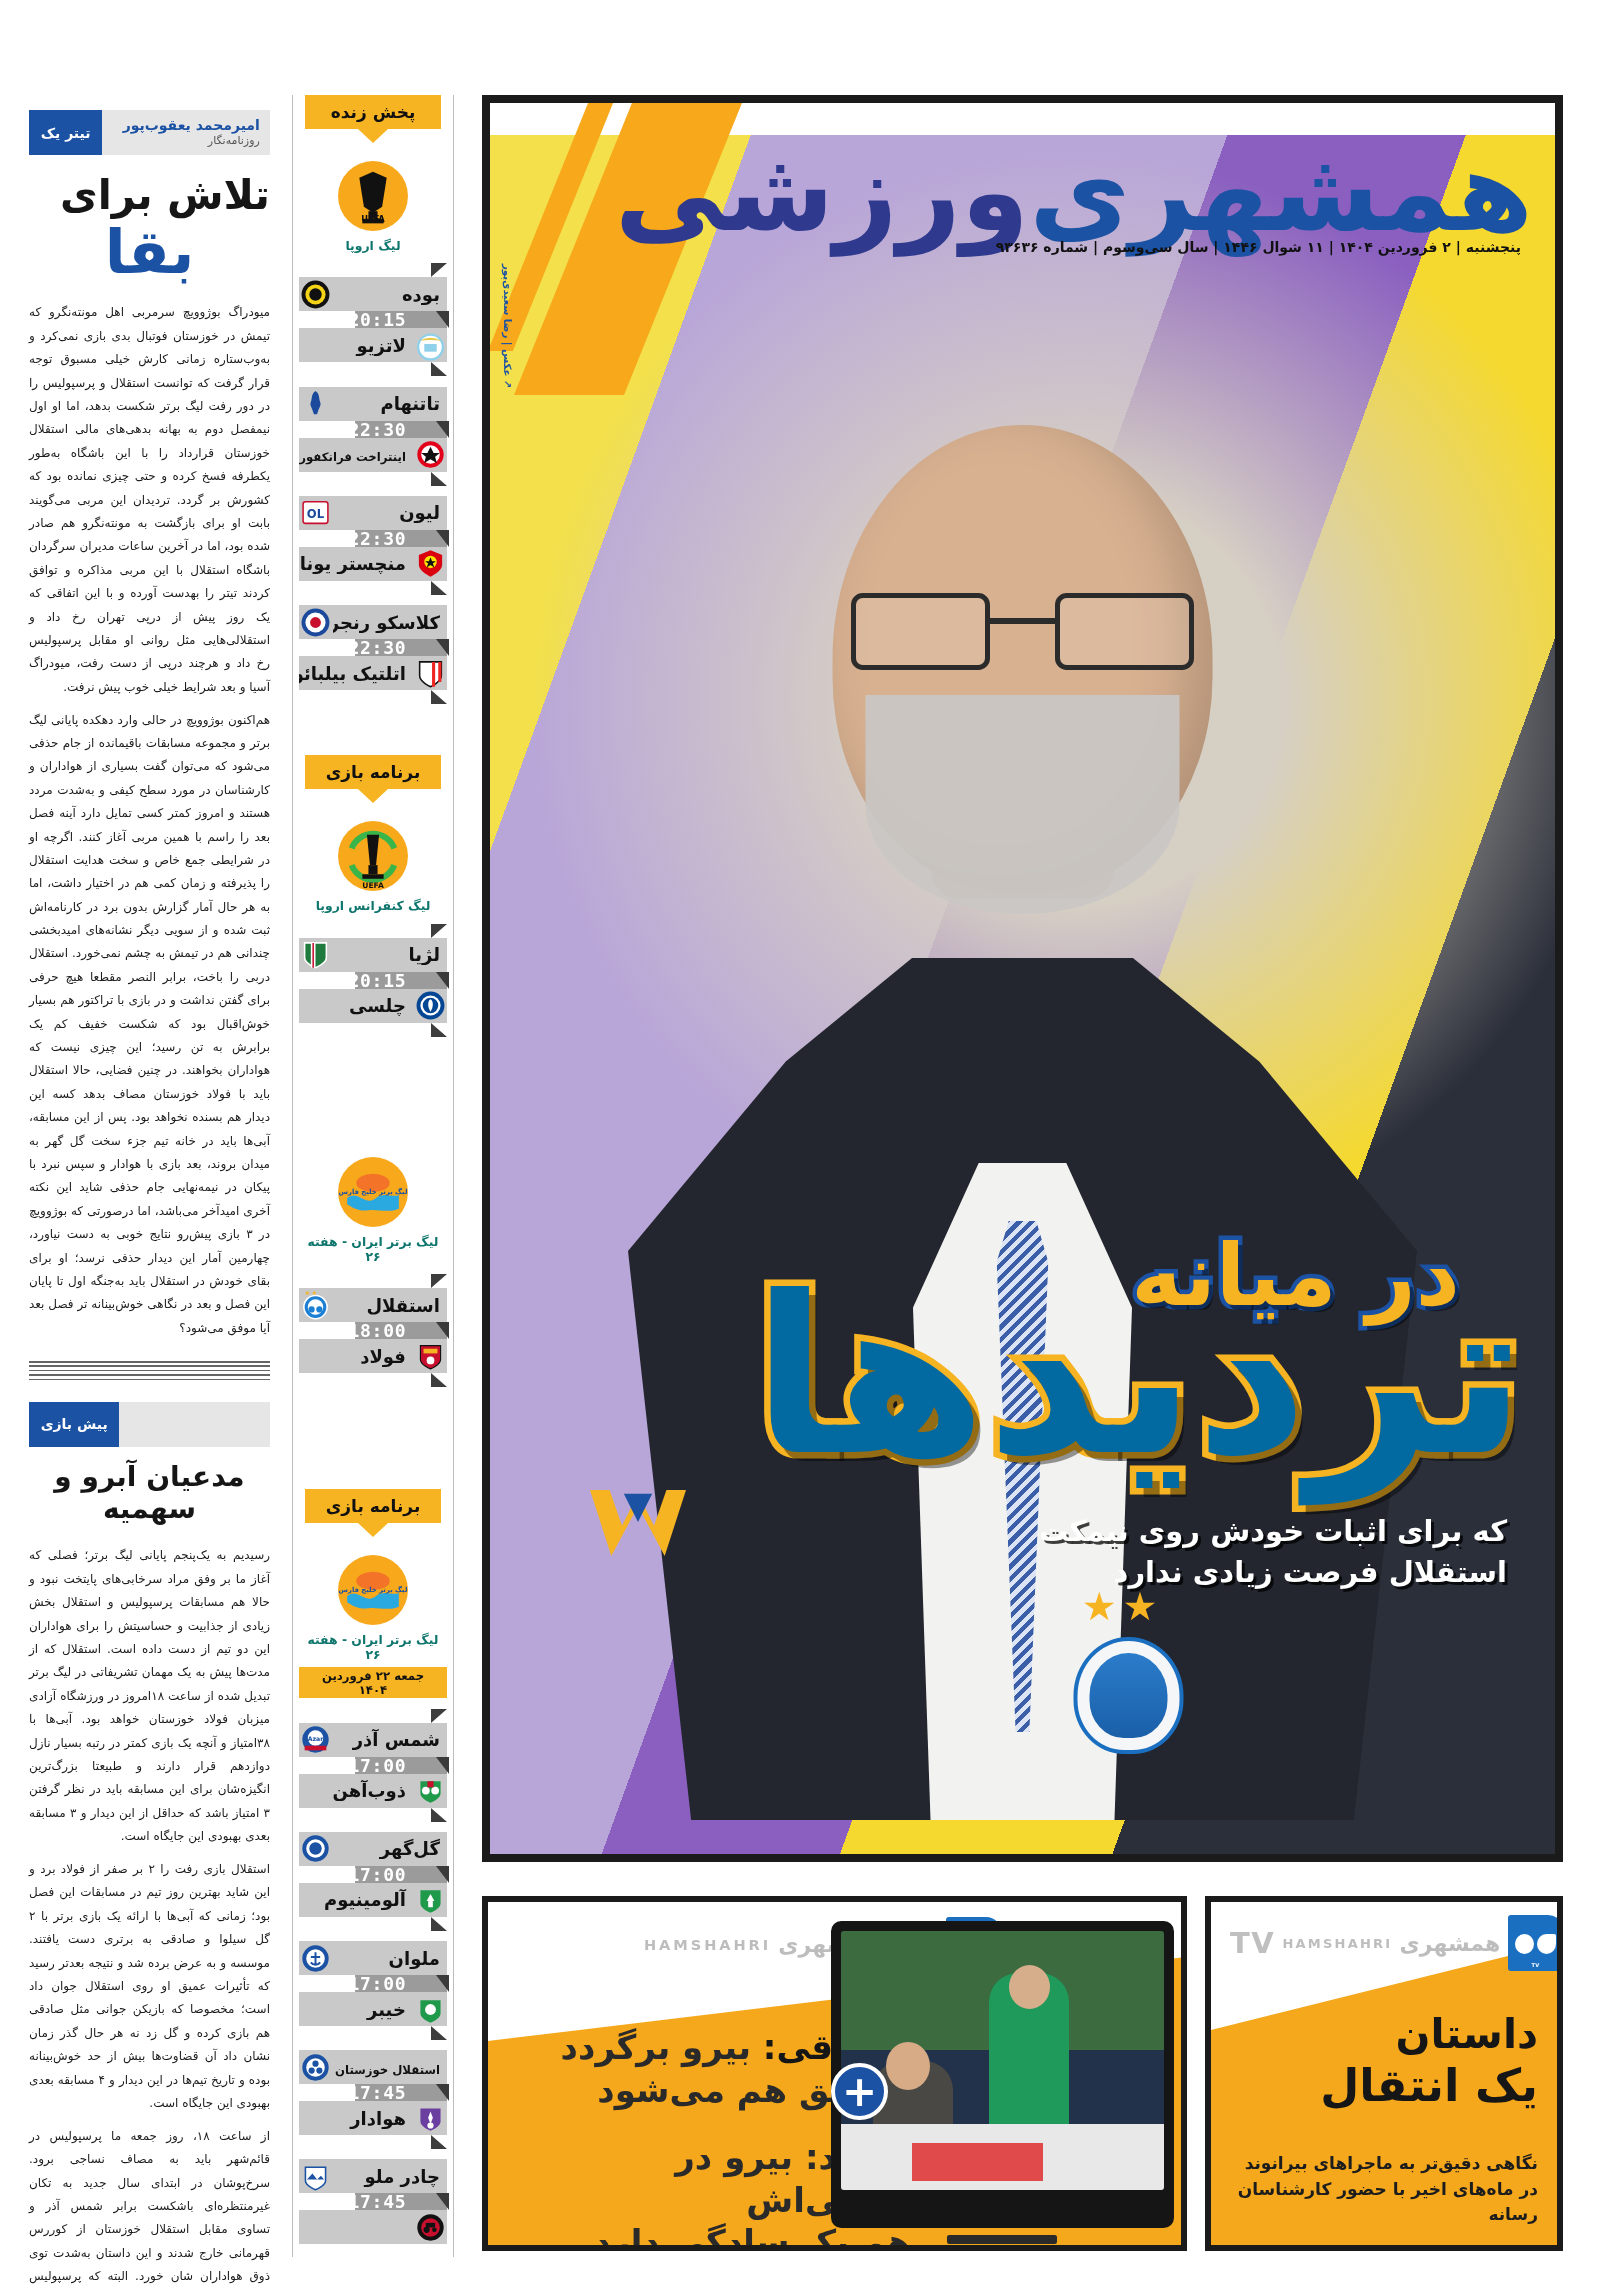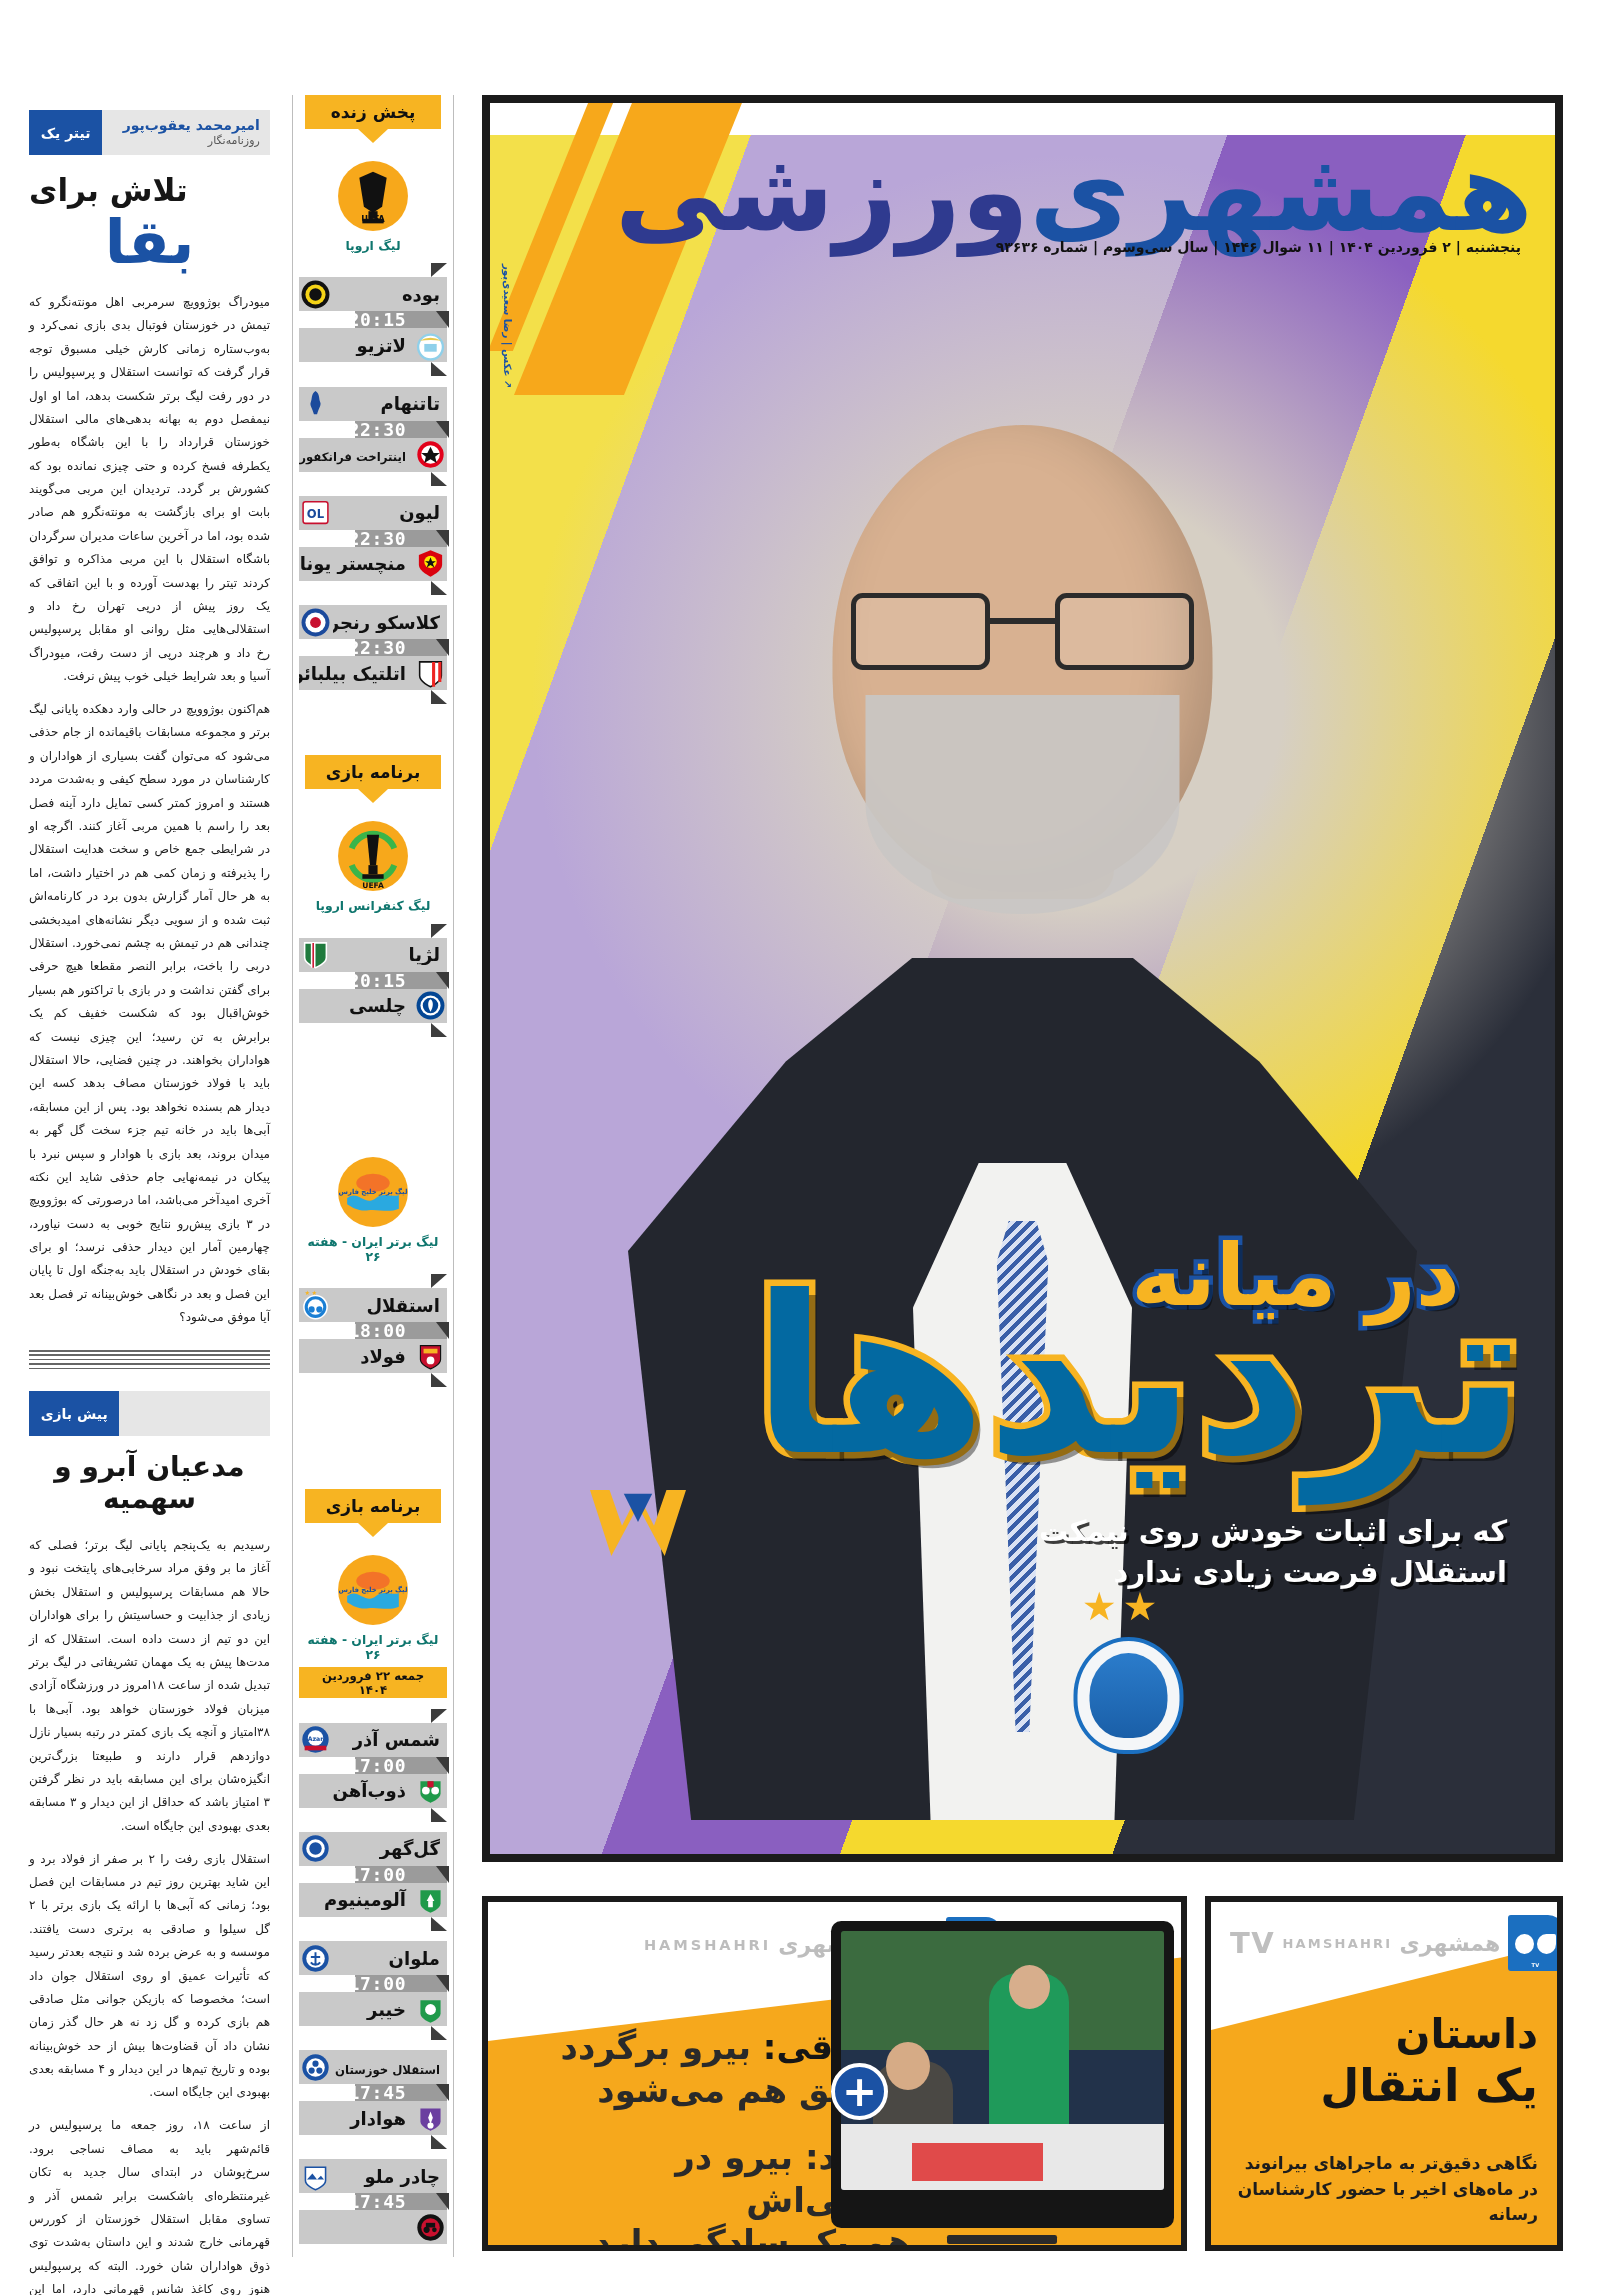--- a/index.html
+++ b/index.html
@@ -25,22 +25,22 @@
     padding:0 11.7px;min-width:63px;letter-spacing:0.4px;
   }
   .byline-box{
     background:#e6e6e6;flex:1;padding:5.1px 10.2px 5.1px 7.3px;text-align:left;
     display:flex;flex-direction:column;justify-content:center;
   }
   .byline-name{color:#1b52a4;font-weight:bold;font-size:14px;line-height:1.2;text-align:right;}
   .byline-role{color:#555;font-size:11px;line-height:1.3;text-align:right;}
 
   .headline-1{
-    margin-top:19px;text-align:left;font-weight:bold;color:#161616;
-    font-size:31px;line-height:1.05;letter-spacing:-0.7px;
+    margin-top:19px;text-align:right;font-weight:bold;color:#161616;
+    font-size:41px;line-height:1.05;letter-spacing:-0.7px;
   }
   .headline-2{
     margin-top:4.4px;text-align:center;font-weight:bold;color:#1b52a4;
     font-size:61px;line-height:1;letter-spacing:-1.5px;
   }
   .body-text{
     margin-top:19px;text-align:justify;font-size:12px;line-height:1.95;
     color:#1c1c1c;text-justify:inter-word;
   }
   .body-text p{margin:0 0 9.5px 0;}

